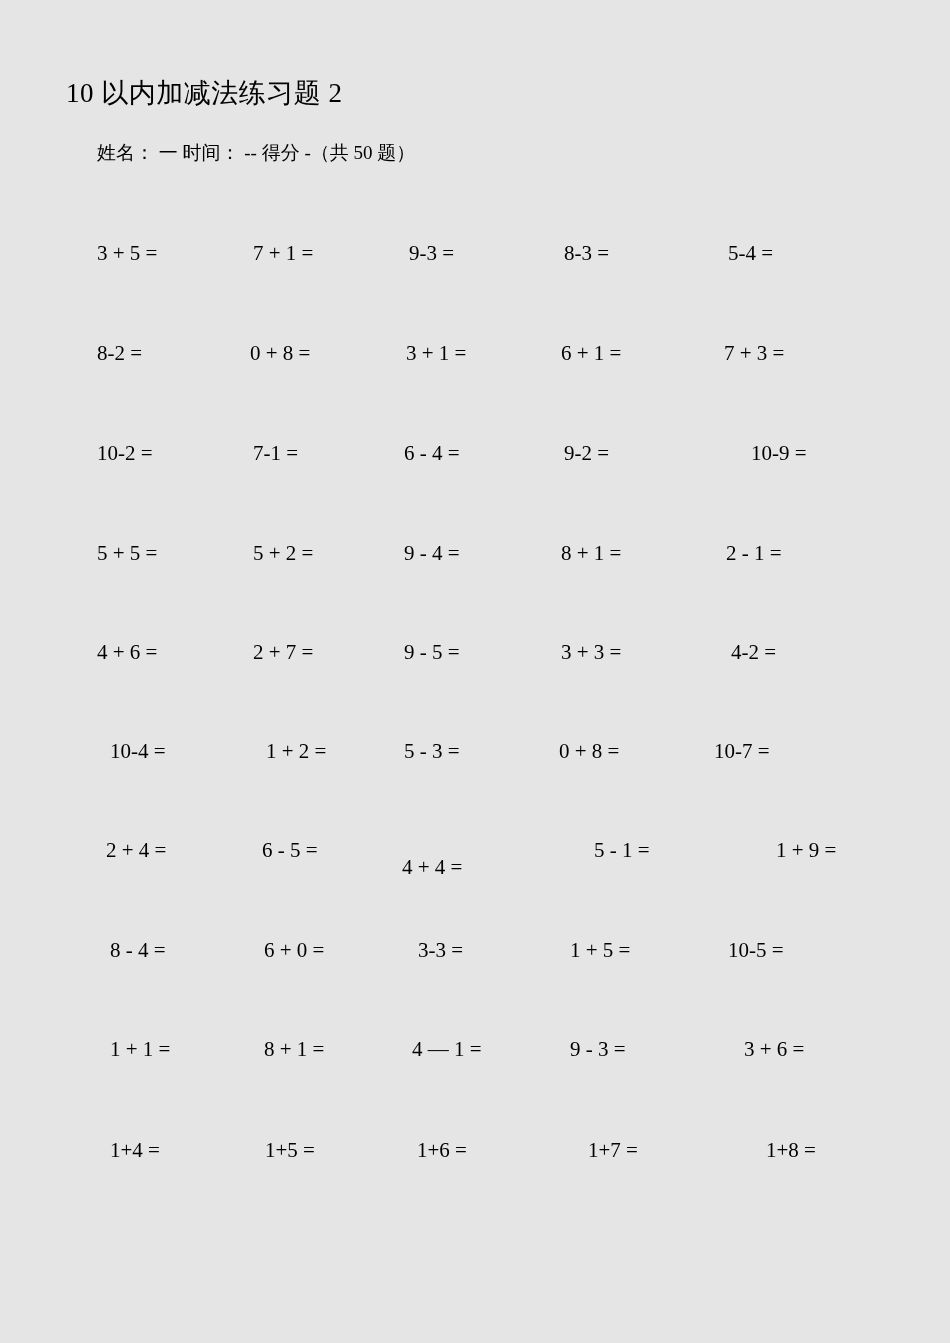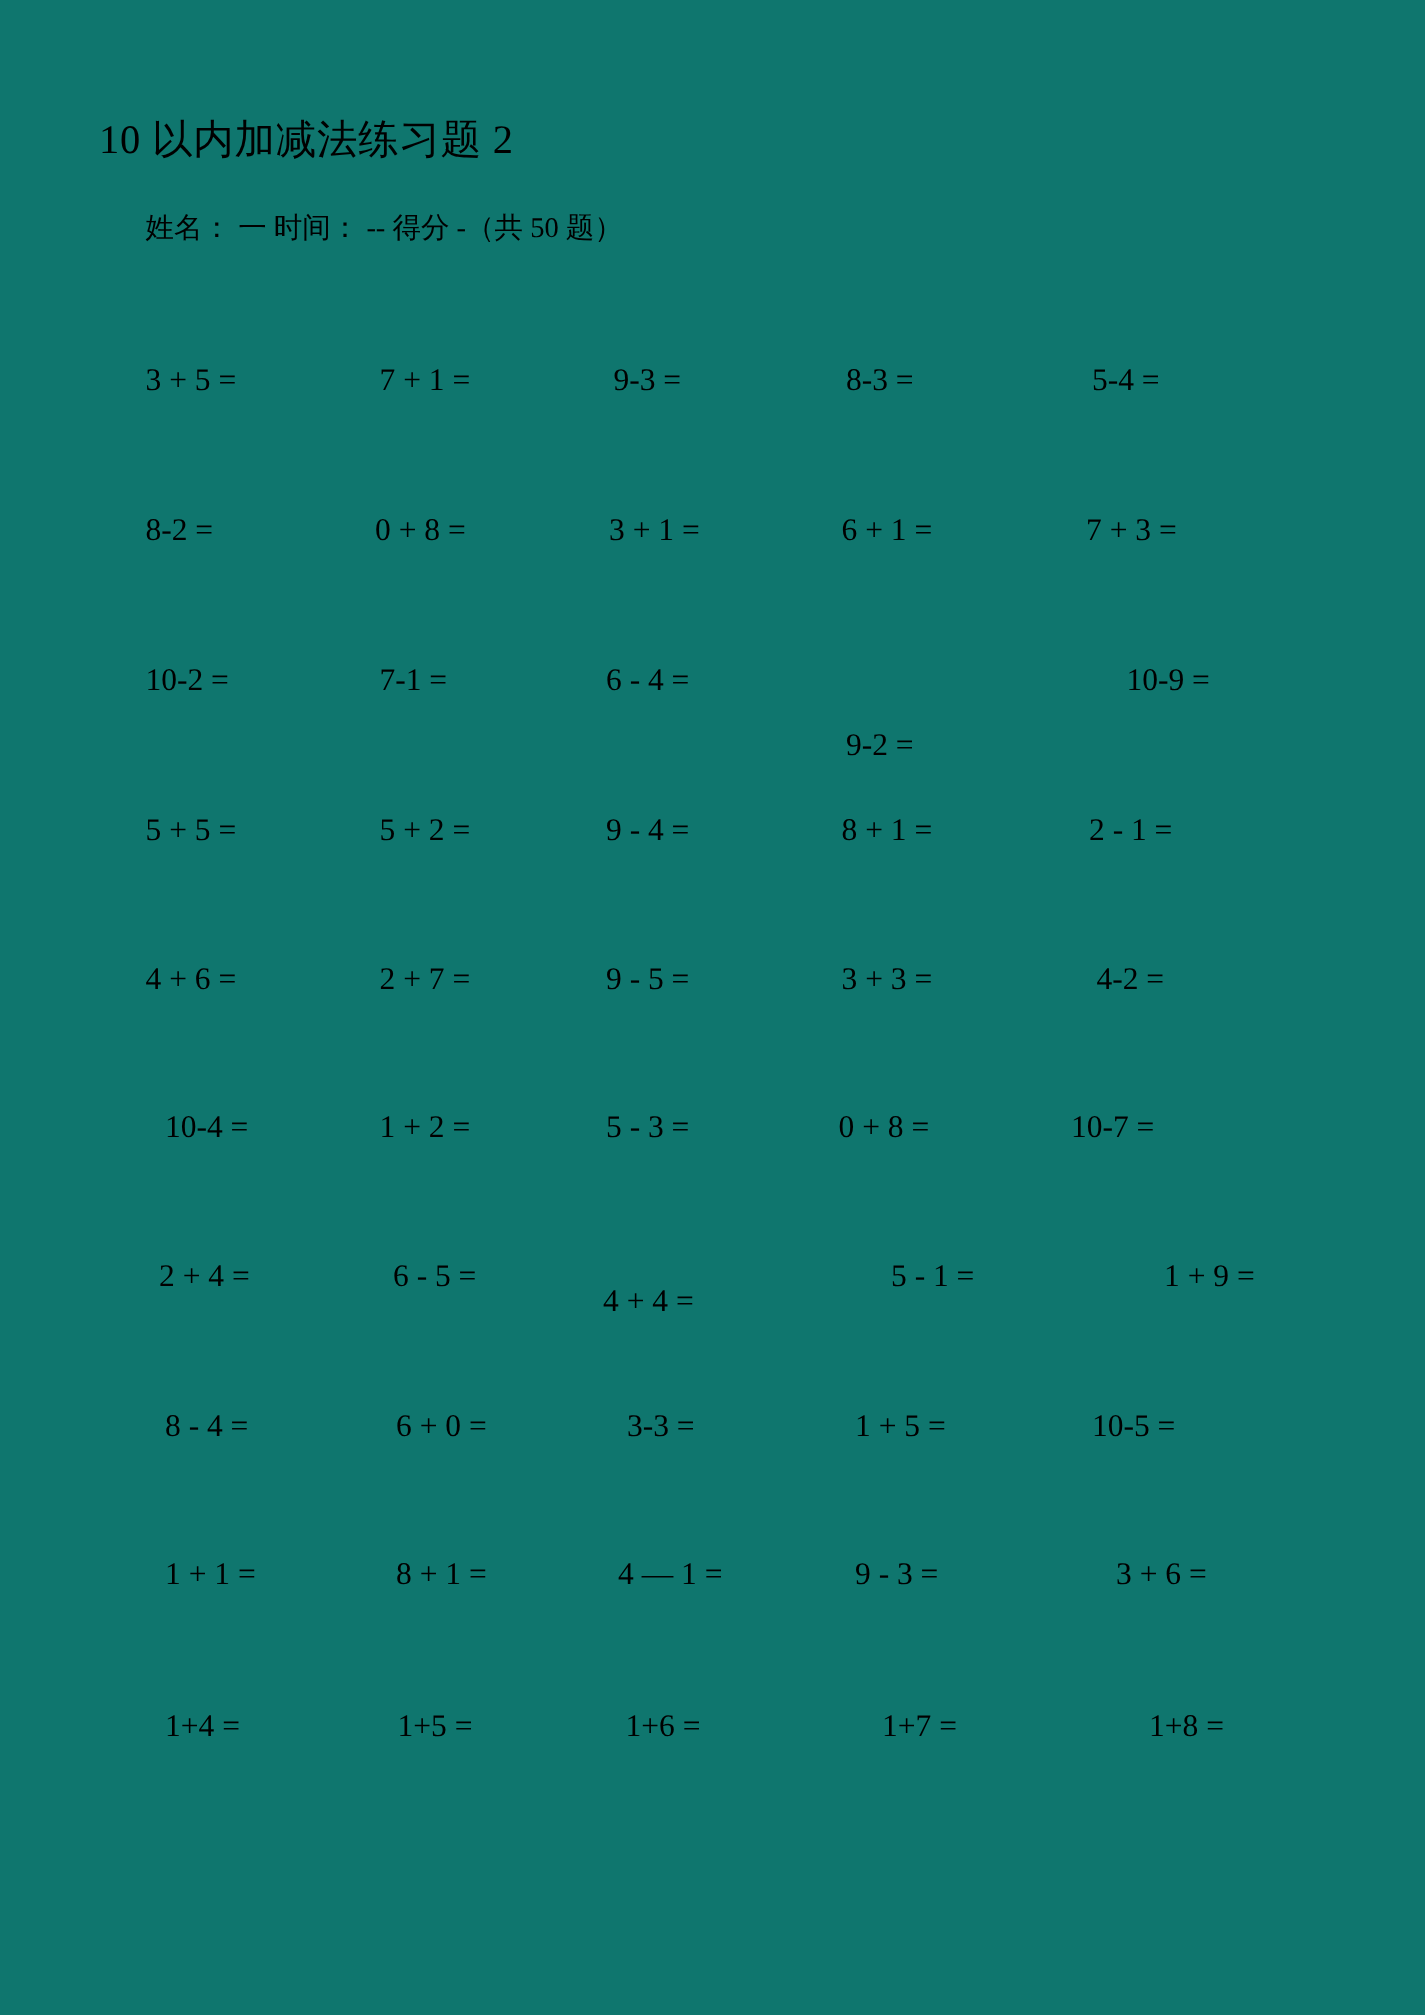--- a/index.html
+++ b/index.html
@@ -12,21 +12,21 @@
     height: 1343px;
     position: relative;
     font-family: "Liberation Serif", "DejaVu Serif", serif;
     color: #000000;
     overflow: hidden;
   }
 
   .page {
     position: absolute;
     inset: 0;
-    background: #0f766e;
+    background: #e5e5e5;
   }
 
   
   .title {
     position: absolute;
     left: 66px;
     top: 76px;
     font-size: 27px;
     line-height: 34px;
     letter-spacing: 0.5px;
@@ -89,40 +89,40 @@
         <div class="cell" style="left: 97px;">8-2 =</div>
         <div class="cell" style="left: 250px;">0 + 8 =</div>
         <div class="cell" style="left: 406px;">3 + 1 =</div>
         <div class="cell" style="left: 561px;">6 + 1 =</div>
         <div class="cell" style="left: 724px;">7 + 3 =</div>
       </div>
       <div class="prow" style="top: 438px;">
         <div class="cell" style="left: 97px;">10-2 =</div>
         <div class="cell" style="left: 253px;">7-1 =</div>
         <div class="cell" style="left: 404px;">6 - 4 =</div>
-        <div class="cell" style="left: 564px; margin-top: 43px;">9-2 =</div>
+        <div class="cell" style="left: 564px;">9-2 =</div>
         <div class="cell" style="left: 751px;">10-9 =</div>
       </div>
       <div class="prow" style="top: 538px;">
         <div class="cell" style="left: 97px;">5 + 5 =</div>
         <div class="cell" style="left: 253px;">5 + 2 =</div>
         <div class="cell" style="left: 404px;">9 - 4 =</div>
         <div class="cell" style="left: 561px;">8 + 1 =</div>
         <div class="cell" style="left: 726px;">2 - 1 =</div>
       </div>
       <div class="prow" style="top: 637px;">
         <div class="cell" style="left: 97px;">4 + 6 =</div>
         <div class="cell" style="left: 253px;">2 + 7 =</div>
         <div class="cell" style="left: 404px;">9 - 5 =</div>
         <div class="cell" style="left: 561px;">3 + 3 =</div>
         <div class="cell" style="left: 731px;">4-2 =</div>
       </div>
       <div class="prow" style="top: 736px;">
         <div class="cell" style="left: 110px;">10-4 =</div>
-        <div class="cell" style="left: 253px;">1 + 2 =</div>
+        <div class="cell" style="left: 266px;">1 + 2 =</div>
         <div class="cell" style="left: 404px;">5 - 3 =</div>
         <div class="cell" style="left: 559px;">0 + 8 =</div>
         <div class="cell" style="left: 714px;">10-7 =</div>
       </div>
       <div class="prow" style="top: 835px;">
         <div class="cell" style="left: 106px;">2 + 4 =</div>
         <div class="cell" style="left: 262px;">6 - 5 =</div>
         <div class="cell" style="left: 402px; margin-top: 17px;">4 + 4 =</div>
         <div class="cell" style="left: 594px;">5 - 1 =</div>
         <div class="cell" style="left: 748px; margin-left: 28px;">1 + 9 =</div>

